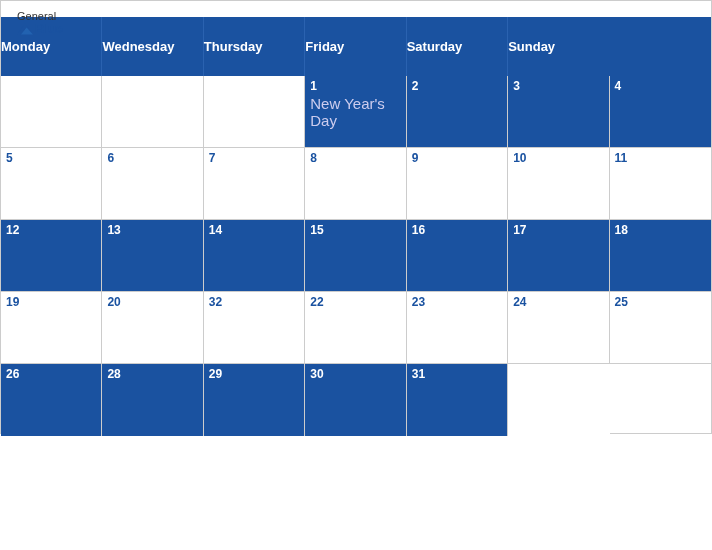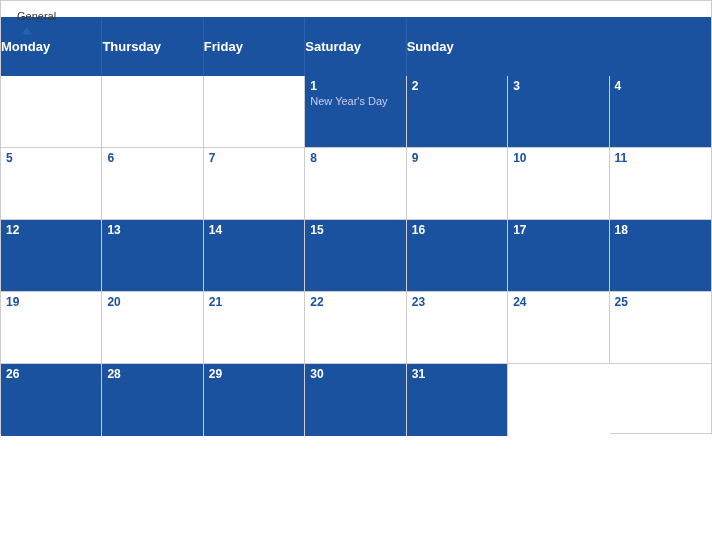--- a/index.html
+++ b/index.html
@@ -94,21 +94,21 @@
     .day-cell:nth-child(7n) {
       border-right: none;
     }
     .day-num {
       font-size: 12px;
       font-weight: bold;
       color: #1a52a0;
       line-height: 1.2;
     }
     .holiday-text {
-      font-size: 11px;
+      font-size: 15px;
       color: #333;
       margin-top: 2px;
     }
     
     .grid-wrapper {
       flex: 1;
       display: flex;
       flex-direction: column;
     }
     .cal-row {
@@ -153,20 +153,21 @@
         </svg>
         Blue
       </span>
     </div>
     <h1 class="month-title"></h1>
     <span class="country-label"></span>
   </div>
 
   <div class="day-headers">
   <div class="day-header">Monday</div>
+      <div class="day-header">Wednesday</div>
       <div class="day-header">Thursday</div>
       <div class="day-header">Friday</div>
       <div class="day-header">Saturday</div>
       <div class="day-header">Sunday</div>
     </div>
 
   <div class="grid-wrapper">
   <div class="cal-row">
         <div class="day-cell empty"></div>
         <div class="day-cell empty"></div>
@@ -232,21 +233,21 @@
         </div>
       </div>
       <div class="cal-row">
         <div class="day-cell">
           <span class="day-num">19</span>
         </div>
         <div class="day-cell">
           <span class="day-num">20</span>
         </div>
         <div class="day-cell">
-          <span class="day-num">21</span>
+          <span class="day-num">32</span>
         </div>
         <div class="day-cell">
           <span class="day-num">22</span>
         </div>
         <div class="day-cell">
           <span class="day-num">23</span>
         </div>
         <div class="day-cell">
           <span class="day-num">24</span>
         </div>

